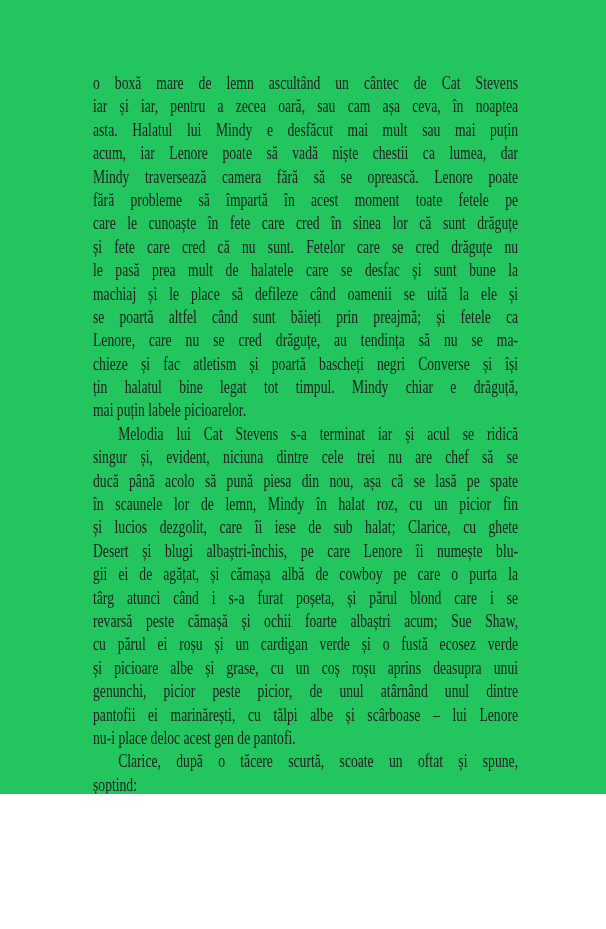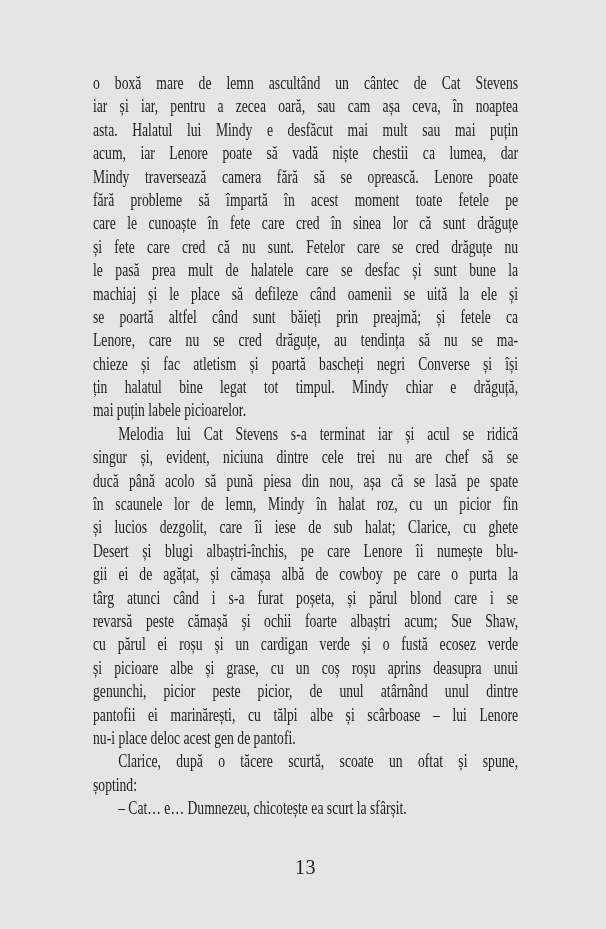--- a/index.html
+++ b/index.html
@@ -3,22 +3,22 @@
 <meta charset="utf-8">
 <style>
   html, body {
     margin: 0;
     padding: 0;
     background: #ffffff;
   }
   .book-page {
     position: relative;
     width: 606px;
-    height: 929px;
-    background: #e5e5e5;
+    height: 794px;
+    background: #22c55e;
     overflow: hidden;
     font-family: "Liberation Serif", "DejaVu Serif", serif;
     color: #222120;
   }
   .text-block {
     position: absolute;
     left: 93px;
     top: 71px;
     width: 592px;
     transform: scaleX(0.718);

